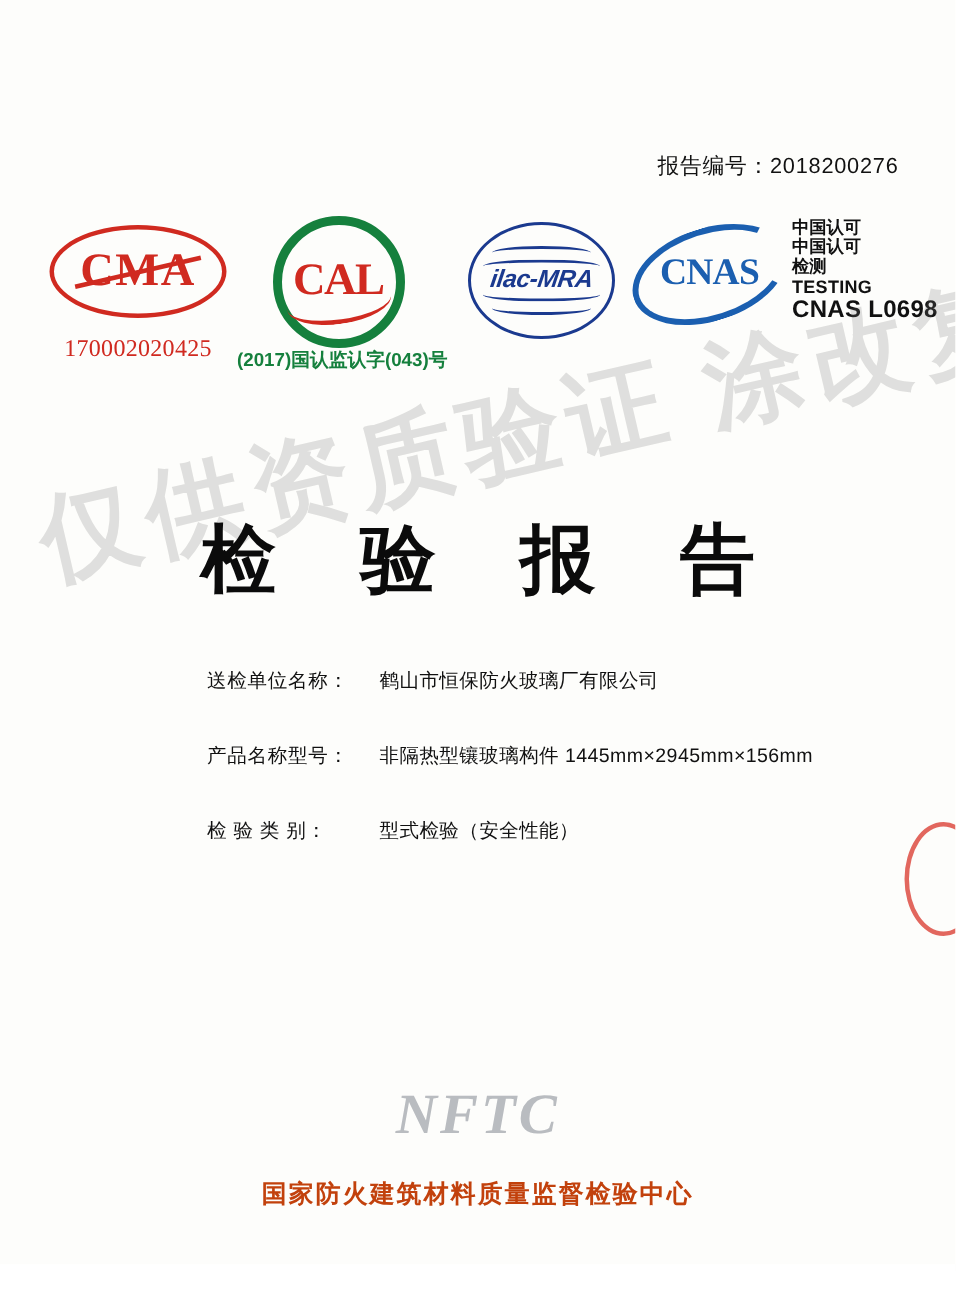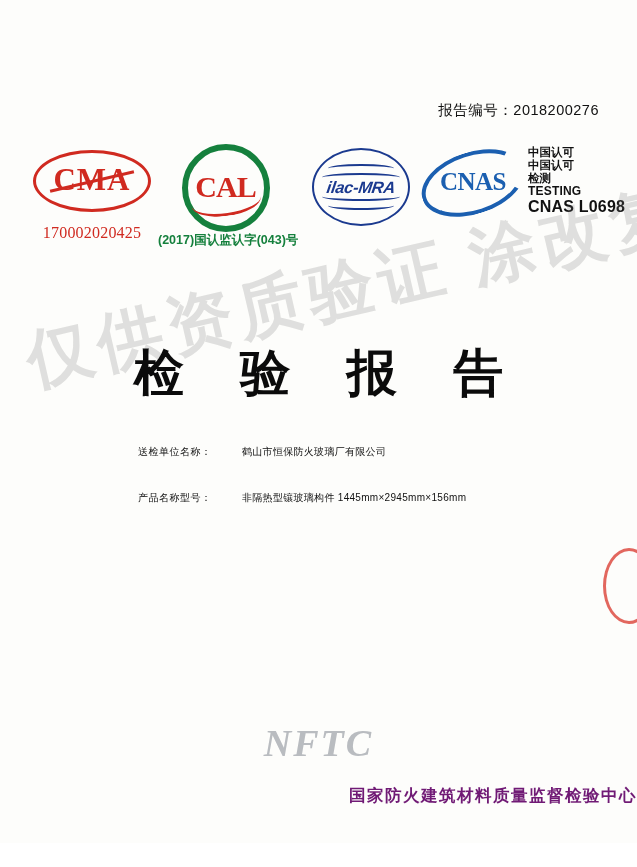--- a/index.html
+++ b/index.html
@@ -243,22 +243,23 @@
   .fields {
     position: absolute;
     top: 445px;
     left: 138px;
     width: 470px;
   }
   .field-row {
     display: flex;
     align-items: baseline;
     margin-bottom: 32px;
-    font-size: 10px;
+    font-size: 13px;
     color: #111;
+    gap: 11px;
   }
   .field-label {
     width: 104px;
     flex: 0 0 104px;
     letter-spacing: 0.5px;
   }
   .field-value {
     flex: 1;
     letter-spacing: 0.3px;
   }
@@ -304,24 +305,24 @@
     font-weight: bold;
     font-size: 38px;
     color: #b9bcc0;
     letter-spacing: 2px;
   }
   .org-name {
     position: absolute;
     bottom: 36px;
     left: 0;
     width: 637px;
-    text-align: right;
+    text-align: center;
     font-size: 16.5px;
     font-weight: bold;
-    color: #701a75;
+    color: #c2410c;
     letter-spacing: 1.5px;
   }
 </style>
 </head>
 <body>
 
 <div class="page">
 
   <div class="report-no">报告编号：2018200276</div>
 
@@ -378,19 +379,23 @@
     <div class="field-row">
       <div class="field-label">送检单位名称：</div>
       <div class="field-value">鹤山市恒保防火玻璃厂有限公司</div>
     </div>
 
     <div class="field-row">
       <div class="field-label">产品名称型号：</div>
       <div class="field-value">非隔热型镶玻璃构件  1445mm×2945mm×156mm</div>
     </div>
 
+    <div class="field-row">
+      <div class="field-label">检 验 类 别：</div>
+      <div class="field-value">型式检验（安全性能）</div>
+    </div>
 
   </div>
 
   <div class="nftc">NFTC</div>
   <div class="org-name">国家防火建筑材料质量监督检验中心</div>
 
 </div>
 
 </body></html>

